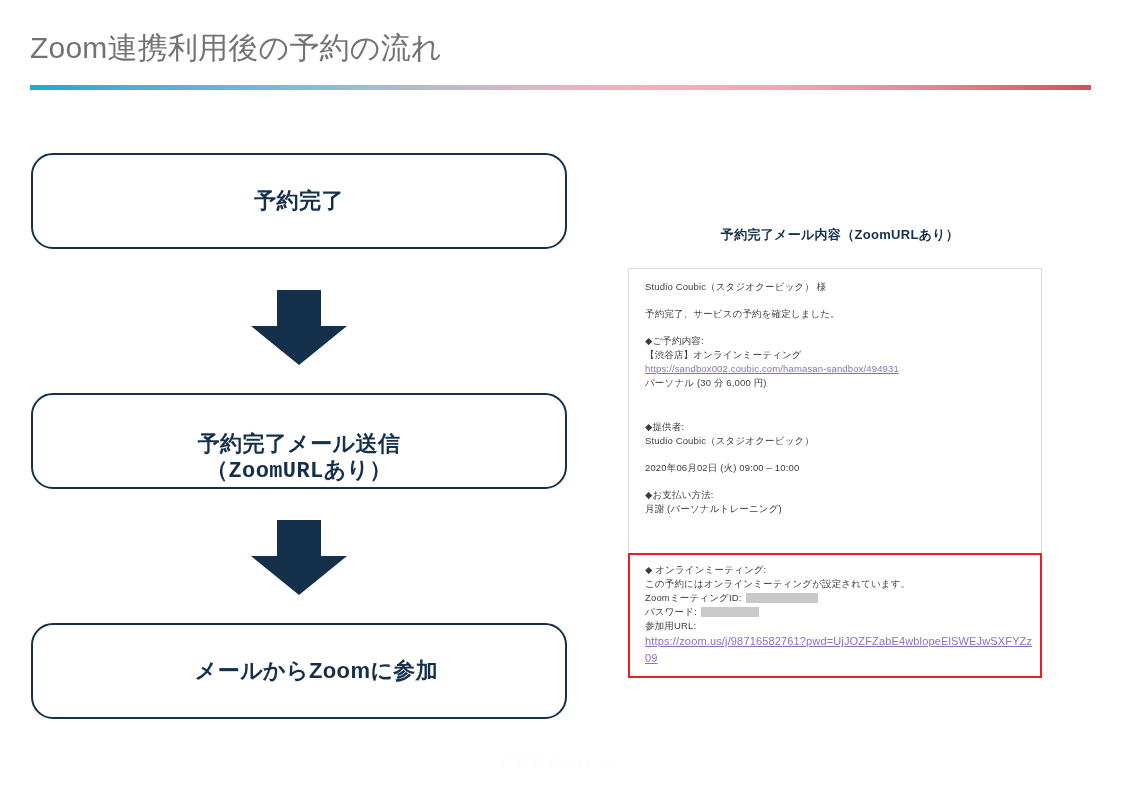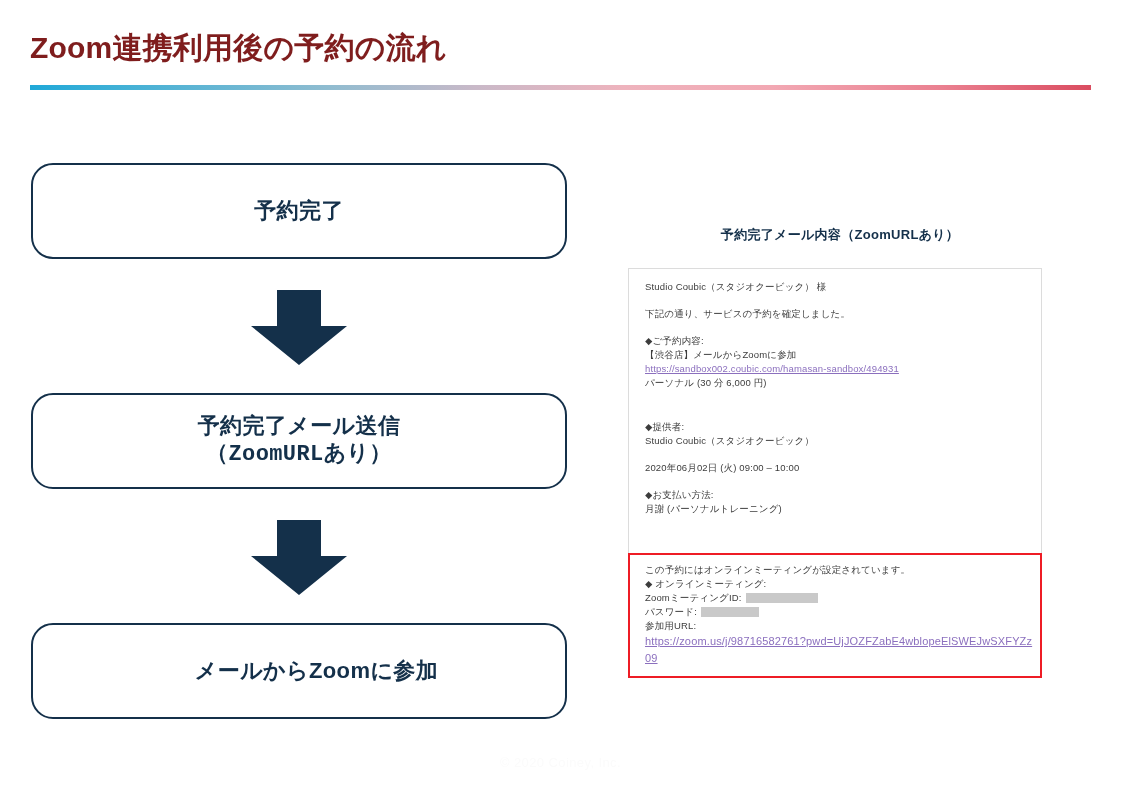--- a/index.html
+++ b/index.html
@@ -19,22 +19,22 @@
     background: #ffffff;
     overflow: hidden;
   }
 
   
   #slide-title {
     position: absolute;
     left: 30px;
     top: 28px;
     font-size: 30px;
-    font-weight: 700;
-    color: #7f1d1d;
+    font-weight: 400;
+    color: #737373;
     letter-spacing: 0.2px;
     white-space: nowrap;
   }
   #title-rule {
     position: absolute;
     left: 30px;
     top: 85px;
     width: 1061px;
     height: 5px;
     background: linear-gradient(to right,
@@ -64,22 +64,22 @@
     text-align: center;
   }
   .flow-box .flow-label {
     font-size: 22px;
     font-weight: 700;
     color: #14304a;
     line-height: 1.3;
     letter-spacing: 0.4px;
   }
   .flow-box .flow-label .l2 { display: block; font-family: Liberation Mono, monospace; }
-  #flow-box-1 { top: 163px; }
-  #flow-box-2 { top: 393px; }
+  #flow-box-1 { top: 153px; }
+  #flow-box-2 { top: 393px; align-items: flex-end; }
   #flow-box-3 { top: 623px; padding-left: 35px; }
 
   
   .flow-arrow {
     position: absolute;
     left: 249px;
     width: 100px;
     height: 75px;
   }
   #flow-arrow-1 { top: 290px; }
@@ -219,41 +219,41 @@
     </div>
   </div>
 
   <div id="email-caption">予約完了メール内容（ZoomURLあり）</div>
 
   <div id="email-card"></div>
 
   <div class="email-body">
     <p>Studio Coubic（スタジオクービック） 様</p>
     <div class="gap-m"></div>
-    <p>下記の通り、サービスの予約を確定しました。</p>
+    <p>予約完了、サービスの予約を確定しました。</p>
     <div class="gap-m"></div>
     <p>◆ご予約内容:</p>
-    <p>【渋谷店】メールからZoomに参加</p>
+    <p>【渋谷店】オンラインミーティング</p>
     <p><a class="email-link" href="#">https://sandbox002.coubic.com/hamasan-sandbox/494931</a></p>
     <p>パーソナル (30 分 6,000 円)</p>
     <div class="gap-l"></div>
     <p>◆提供者:</p>
     <p>Studio Coubic（スタジオクービック）</p>
     <div class="gap-m"></div>
     <p>2020年06月02日 (火) 09:00 – 10:00</p>
     <div class="gap-m"></div>
     <p>◆お支払い方法:</p>
     <p>月謝 (パーソナルトレーニング)</p>
   </div>
 
   <div id="online-meeting-block"></div>
 
   <div id="online-meeting-text">
+    <p>◆ オンラインミーティング:</p>
     <p>この予約にはオンラインミーティングが設定されています。</p>
-    <p>◆ オンラインミーティング:</p>
     <div class="gap-s"></div>
     <div class="redact-row">
       <span>ZoomミーティングID:</span>
       <span class="redact-bar w-id"></span>
     </div>
     <div class="redact-row">
       <span>パスワード:</span>
       <span class="redact-bar w-pw"></span>
     </div>
     <p>参加用URL:</p>

